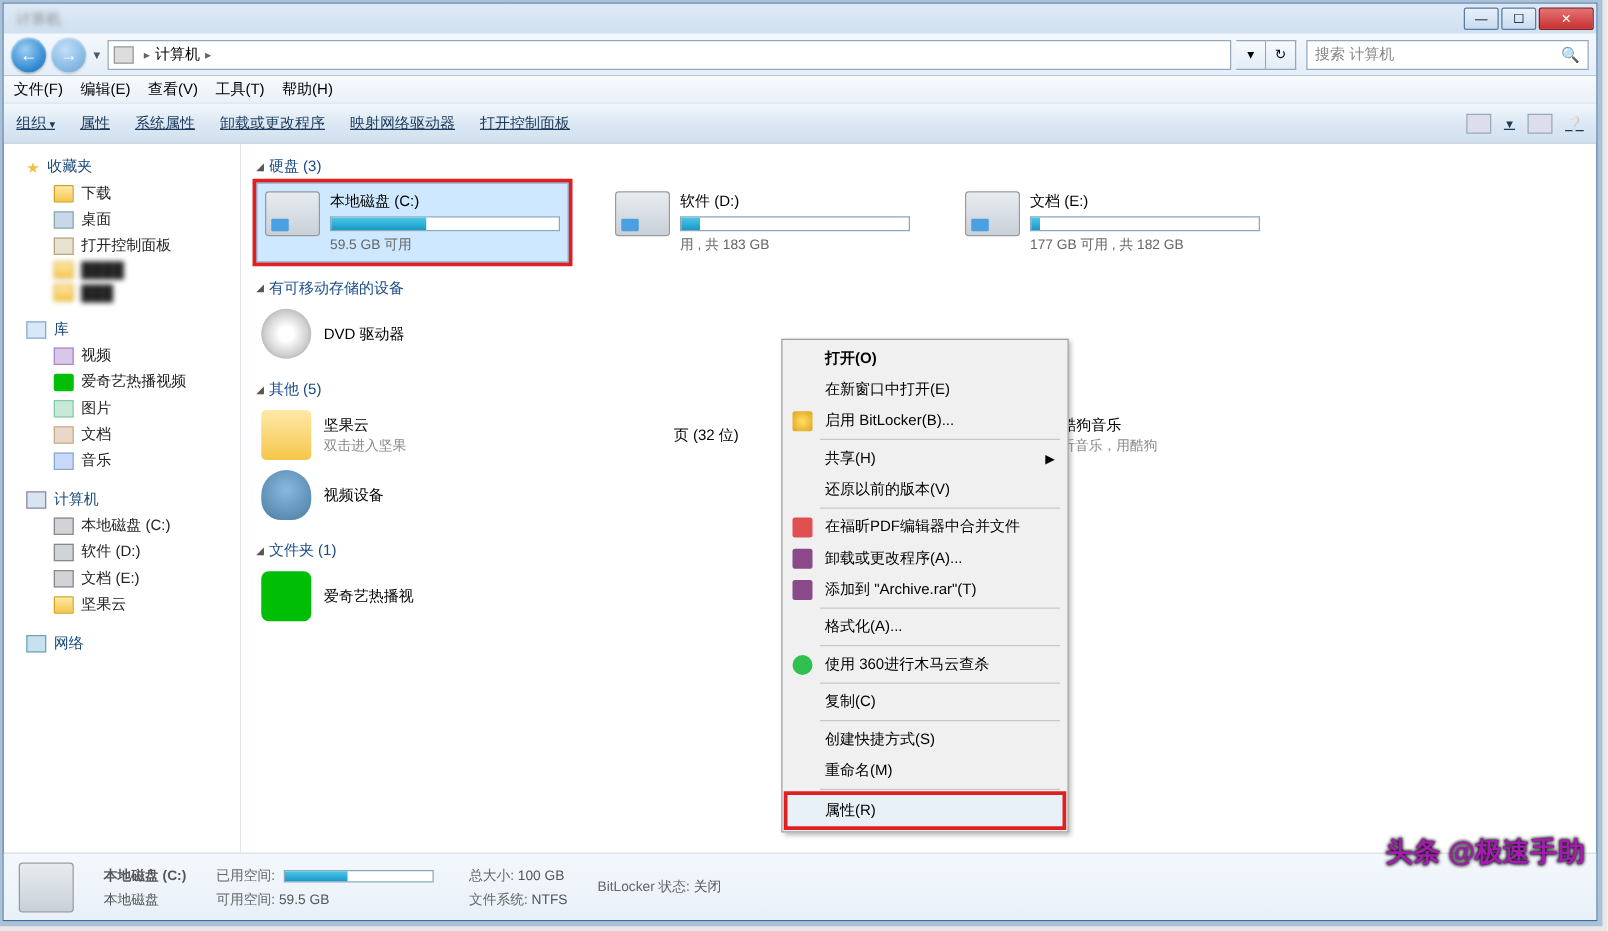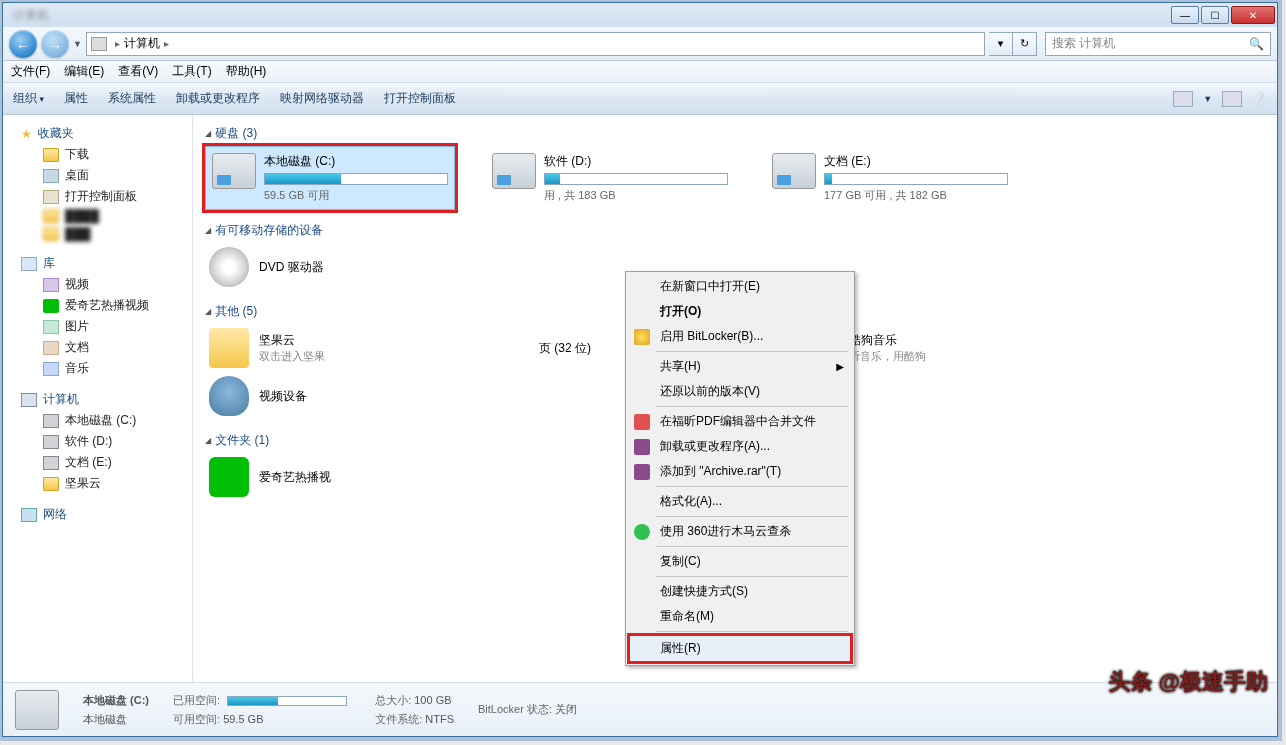--- a/index.html
+++ b/index.html
@@ -24,21 +24,21 @@
 .addr-btns { display: flex; }
 .addr-btn { width: 24px; height: 24px; border: 1px solid #94a8bc; border-left: none; background: linear-gradient(#f8fbfe,#e2ecf6); display: flex; align-items: center; justify-content: center; font-size: 11px; }
 .searchbox { width: 226px; height: 24px; border: 1px solid #94a8bc; background: #fff; display: flex; align-items: center; padding: 0 6px; font-size: 12px; color: #888; margin-left: 4px; }
 .searchbox .mag { margin-left: auto; color: #5a7cb0; }
 
 
 .menubar { height: 22px; background: linear-gradient(#f7fafd,#eaf1f8); border-bottom: 1px solid #d0dce8; display: flex; align-items: center; padding: 0 8px; gap: 14px; font-size: 12px; }
 .menubar span { cursor: default; }
 
 
-.toolbar { height: 32px; background: linear-gradient(#f2f7fc,#dce8f4 50%,#d2e0ee); border-bottom: 1px solid #b8c8d8; display: flex; align-items: center; padding: 0 10px; gap: 20px; font-size: 12px; color: #1a3a5a; }
+.toolbar { height: 32px; background: linear-gradient(#f2f7fc,#dce8f4 50%,#d2e0ee); border-bottom: 1px solid #b8c8d8; display: flex; align-items: center; padding: 0 10px; gap: 20px; font-size: 12px; color: #1a3a5a; text-decoration: underline; }
 .toolbar .dd::after { content: " ▾"; font-size: 9px; }
 .toolbar .right { margin-left: auto; display: flex; gap: 10px; align-items: center; }
 .toolbar .right .ico { width: 20px; height: 16px; background: #dde; border: 1px solid #9ab; }
 
 
 .body { flex: 1; display: flex; overflow: hidden; }
 .sidebar { width: 190px; background: #fff; border-right: 1px solid #e0e6ec; padding: 8px 0; font-size: 12px; overflow-y: auto; }
 .side-group { margin-bottom: 10px; }
 .side-head { display: flex; align-items: center; gap: 6px; padding: 2px 8px 2px 18px; color: #1a4a7a; }
 .side-head .star { color: #f5c040; }
@@ -99,21 +99,21 @@
 .ci-360 { background: #30c050; border-radius: 50%; }
 
 
 .details { height: 54px; background: linear-gradient(#f4f8fc,#e8f0f8); border-top: 1px solid #d0dce8; display: flex; align-items: center; padding: 4px 12px; font-size: 11px; color: #555; gap: 24px; }
 .details .big-icon { width: 44px; height: 40px; background: linear-gradient(#e8ecf0,#c8d0d8); border: 1px solid #999; border-radius: 3px; }
 .details .col { display: flex; flex-direction: column; gap: 4px; }
 .details .lbl { color: #666; }
 .det-bar { display: inline-block; width: 120px; height: 10px; border: 1px solid #8aa8c0; background: #fff; vertical-align: middle; margin: 0 4px; position: relative; }
 .det-bar-fill { position: absolute; left: 0; top: 0; bottom: 0; width: 42%; background: linear-gradient(#4ac8e8,#1a98c8); }
 
-.watermark { position: absolute; right: 18px; bottom: 48px; font-size: 22px; color: #7f1d1d; text-shadow: 0 0 3px #000, 0 0 3px #000; font-weight: bold; pointer-events: none; }
+.watermark { position: absolute; right: 18px; bottom: 48px; font-size: 22px; color: #a21caf; text-shadow: 0 0 3px #000, 0 0 3px #000; font-weight: bold; pointer-events: none; }
 </style>
 </head>
 <body>
 
 <div class="window">
 
   <div class="titlebar">
     <div class="blur">计算机</div>
     <div class="win-btns">
       <div class="win-btn">—</div>
@@ -332,25 +332,25 @@
         <div class="section-head">文件夹 (1)</div>
         <div class="other-item">
           <div class="other-icon iqiyi2"></div>
           <div class="other-info">
               <div>爱奇艺热播视</div>
             </div>
         </div>
       </div>
 
       <div class="ctxmenu">
-        <div class="ctx-item">
-            <span>在新窗口中打开(E)</span>
-          </div>
         <div class="ctx-item ctx-bold">
             <span>打开(O)</span>
+          </div>
+        <div class="ctx-item">
+            <span>在新窗口中打开(E)</span>
           </div>
         <div class="ctx-item">
             <span class="ci ci-shield"></span>
             <span>启用 BitLocker(B)...</span>
           </div>
         <div class="ctx-sep"></div>
         <div class="ctx-item">
             <span>共享(H)</span>
             <span class="arrow">▶</span>
           </div>

